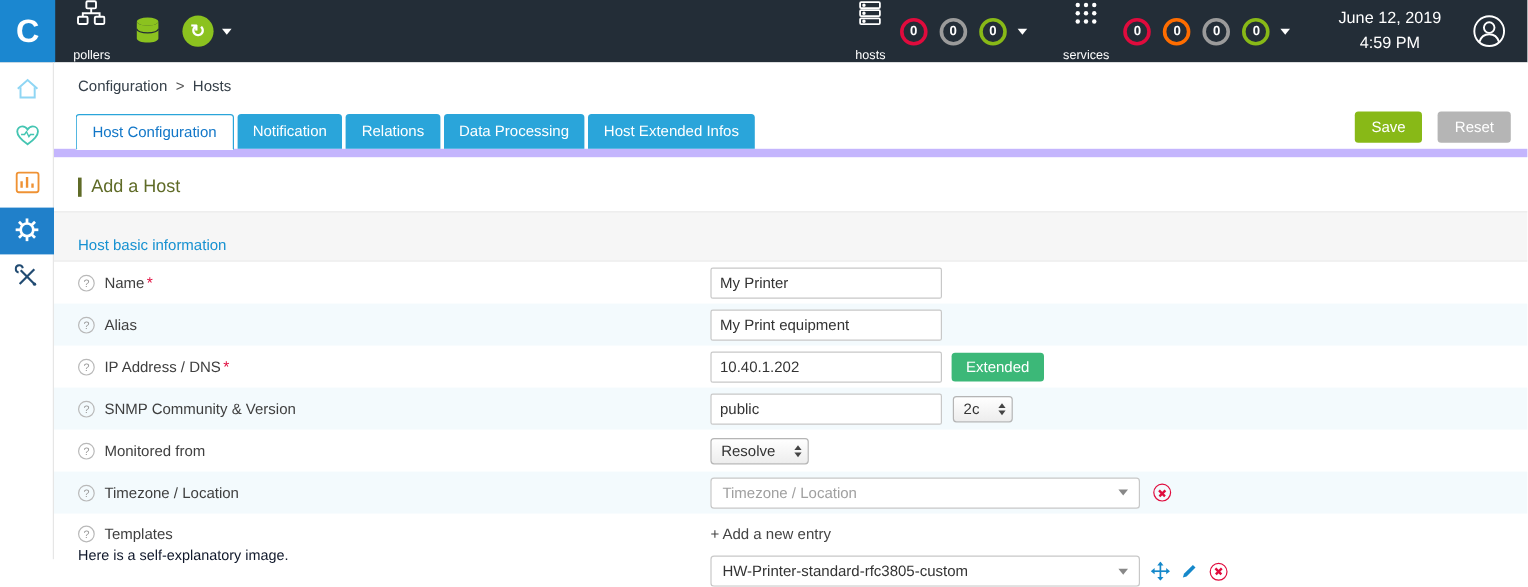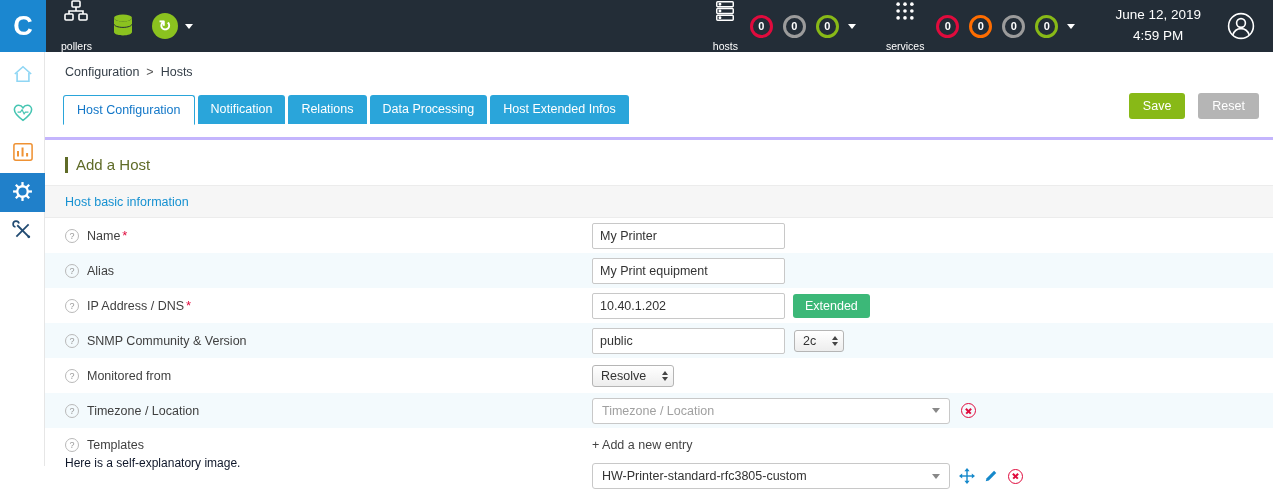--- a/index.html
+++ b/index.html
@@ -37,34 +37,34 @@
   .body-wrap { display:flex; height:414px; }
   .sidebar { width:45px; background:#fff; border-right:1px solid #e6e6e6; display:flex; flex-direction:column; padding-top:4px; }
   .sb-item { width:45px; height:39px; display:flex; align-items:center; justify-content:center; cursor:pointer; }
   .sb-item.active { background:#2080ca; }
   .main { flex:1; background:#fff; }
 
   
   .breadcrumb { margin:13px 0 0 20px; height:15px; display:flex; gap:7px; color:#36404a; }
   .breadcrumb span { cursor:pointer; }
   .breadcrumb .sep { cursor:default; color:#555; }
-  .tabrow { margin-top:13px; display:flex; align-items:flex-end; border-bottom:3px solid #c4b5fd; padding:0 14px 13px 18px; }
+  .tabrow { margin-top:13px; display:flex; align-items:flex-end; border-bottom:7px solid #c4b5fd; padding:0 14px 0 18px; }
   .tabs { display:flex; }
   .tab { background:#2aa5da; color:#fff; padding:7px 13px; margin-right:3px; border-radius:3px 3px 0 0; cursor:pointer; }
   .tab.active { background:#fff; color:#1277c8; border:1px solid #2aa5da; border-bottom:1px solid #fff; margin-bottom:-1px; }
   .tab-actions { margin-left:auto; display:flex; gap:13px; padding-bottom:5px; }
   .btn { border:none; border-radius:3px; color:#fff; font-family:inherit; font-size:12.5px; padding:6px 14px; cursor:pointer; }
   .btn.save  { background:#88b917; }
   .btn.reset { background:#b5b5b5; }
 
   
   .page-title { padding:16px 20px 12px 20px; color:#5f6b27; font-size:15px; display:flex; align-items:center; }
   .title-bar { display:inline-block; width:3px; height:16px; background:#5f6b27; margin-right:8px; }
   .section-header { background:#f6f6f6; border-top:1px solid #ececec; border-bottom:1px solid #ececec;
-                    padding:9px 20px; color:#1691d1; height:33px; }
+                    padding:20px 20px; color:#1691d1; height:33px; }
 
   
   .frow { display:flex; align-items:center; min-height:35px; padding:0 14px 0 20px; }
   .frow.alt { background:#f3fafd; }
   .flabel { flex:0 0 527px; display:flex; align-items:center; gap:8px; color:#3f3f3f; }
   .fcontrol { flex:1; display:flex; align-items:center; }
   .help-icon { width:14px; height:14px; border:1px solid #b9b9b9; border-radius:50%; display:inline-flex;
                align-items:center; justify-content:center; color:#999; flex:0 0 14px; cursor:pointer; }
   .help-icon::before { content:"?"; font-size:9px; }
   .req::after { content:"*"; color:#e00b3d; margin-left:2px; font-size:13px; }

